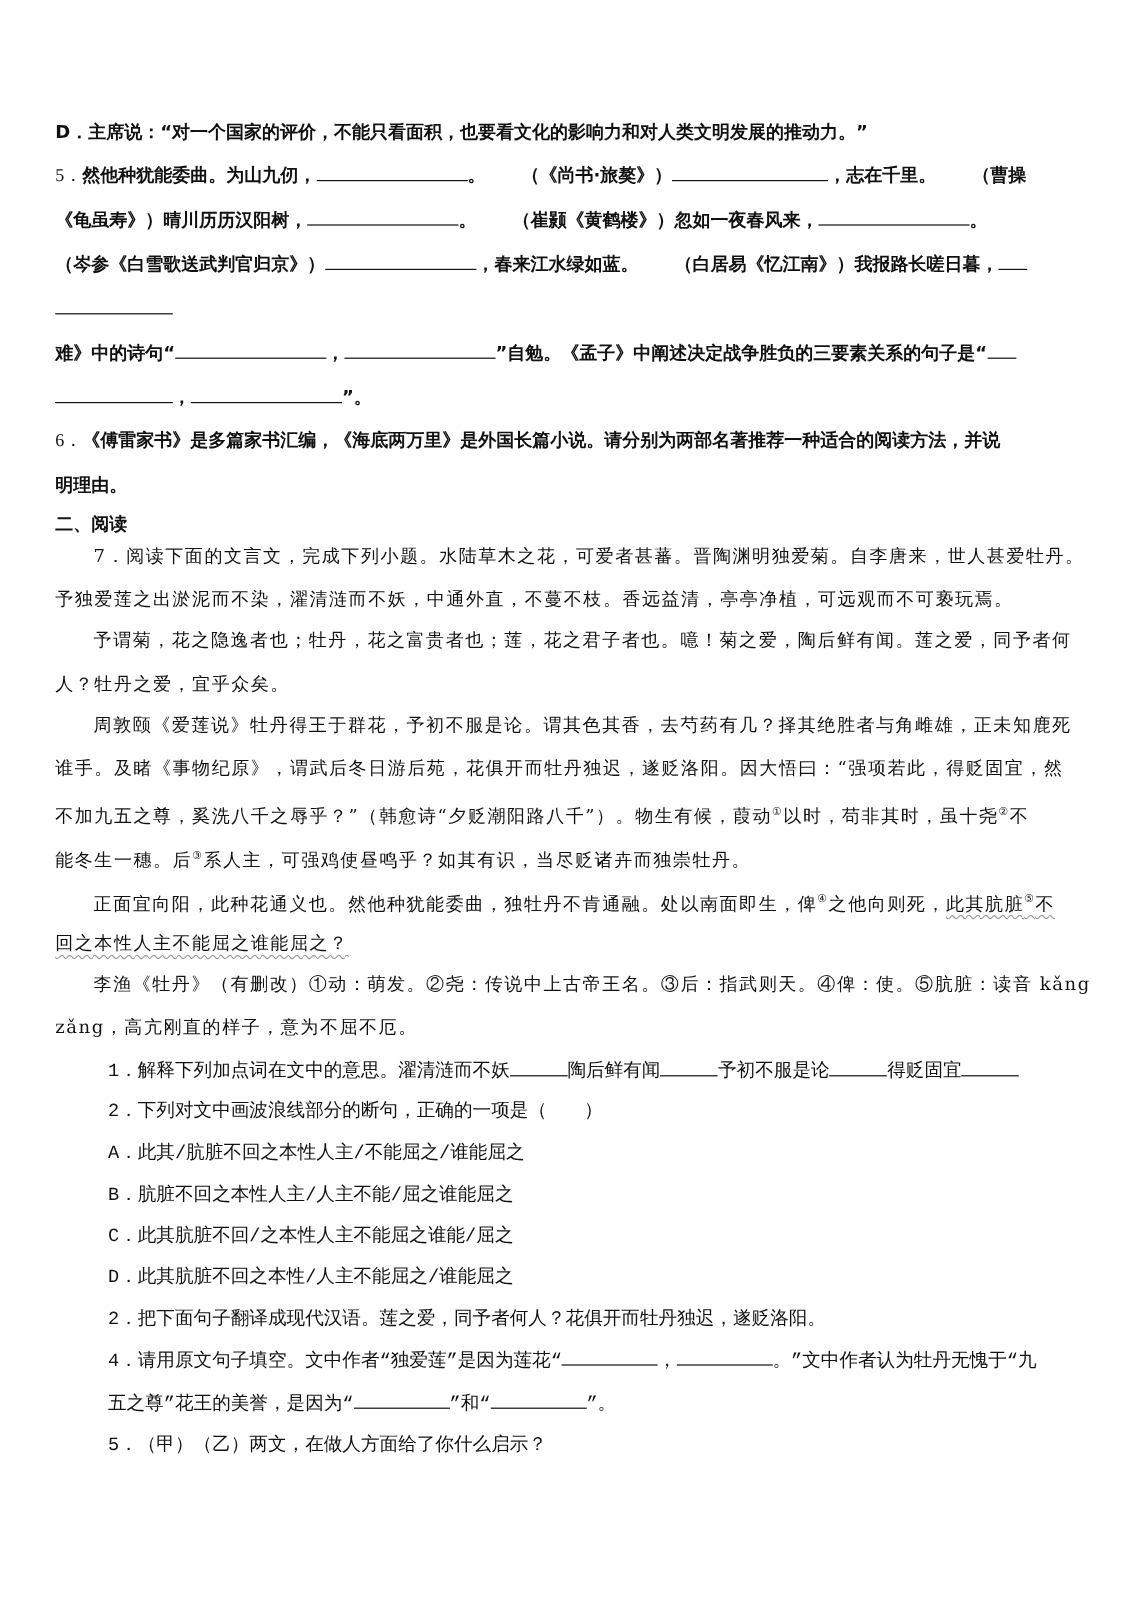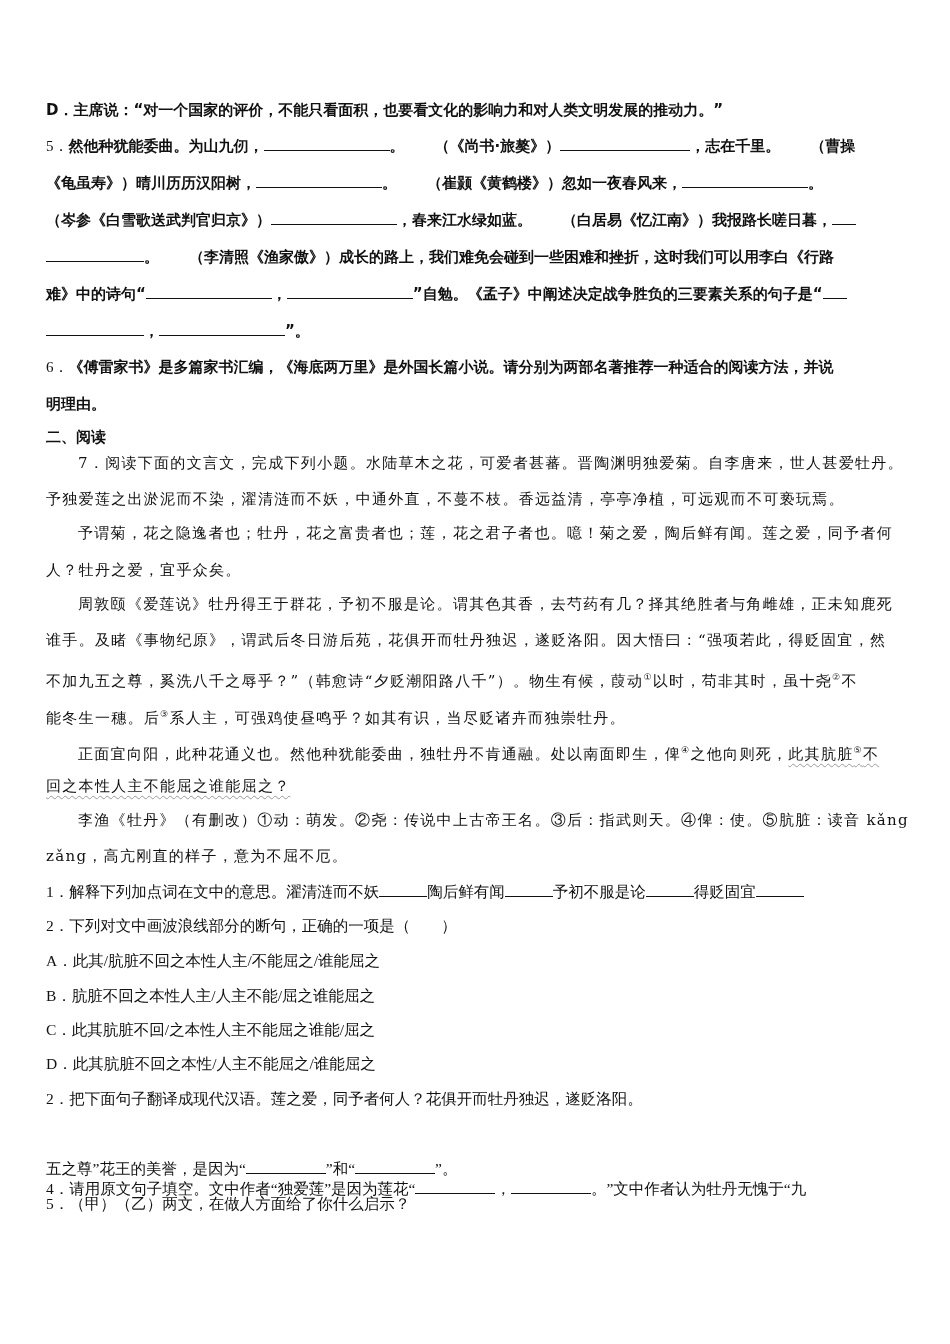--- a/index.html
+++ b/index.html
@@ -6,38 +6,38 @@
   body { width: 950px; height: 1344px; position: relative; overflow: hidden;
          font-family: "DejaVu Serif", "Liberation Serif", serif; color: #111; }
   .line { position: absolute; left: 46px; white-space: nowrap; font-size: 15.5px; line-height: 20px; }
   .bold { font-weight: bold; font-family: "DejaVu Sans", "Liberation Sans", sans-serif; font-size: 15px; }
   .num { font-weight: normal; font-family: "Liberation Serif", serif; }
   .indent { left: 78px; }
   .blank { display: inline-block; border-bottom: 1px solid #111; height: 14px; vertical-align: baseline; }
   .wavy { text-decoration: underline wavy #9a9a9a; text-underline-offset: 4px; text-decoration-thickness: 1px; }
   sup { font-size: 9px; vertical-align: 6px; }
   .passage { font-family: "DejaVu Serif", "Liberation Serif", serif; font-size: 15px; letter-spacing: 1.3px; }
-  .q { font-family: Liberation Serif, serif; font-size: 15.5px; }
+  .q { font-family: Liberation Mono, monospace; font-size: 15.5px; margin-left: 44px; }
 </style>
 </head>
 <body>
 
 <div class="line bold" style="top:100px;">D．主席说：“对一个国家的评价，不能只看面积，也要看文化的影响力和对人类文明发展的推动力。”</div>
 
 <div class="line bold" style="top:136px;">
   <span class="num">5．</span><span>然他种犹能委曲。为山九仞，</span><span class="blank" style="width:126px;"></span><span>。　　（《尚书·旅獒》）</span><span class="blank" style="width:130px;"></span><span>，志在千里。　　（曹操</span>
 </div>
 <div class="line bold" style="top:173px;">
   <span>《龟虽寿》）晴川历历汉阳树，</span><span class="blank" style="width:126px;"></span><span>。　　（崔颢《黄鹤楼》）忽如一夜春风来，</span><span class="blank" style="width:126px;"></span><span>。</span>
 </div>
 <div class="line bold" style="top:210px;">
   <span>（岑参《白雪歌送武判官归京》）</span><span class="blank" style="width:126px;"></span><span>，春来江水绿如蓝。　　（白居易《忆江南》）我报路长嗟日暮，</span><span class="blank" style="width:24px;"></span>
 </div>
 <div class="line bold" style="top:247px;">
-  <span class="blank" style="width:98px;"></span><span>。　　（李清照《渔家傲》）成长的路上，我们难免会碰到一些困难和挫折，这时我们可以用李白《行路</span>
+  <span class="blank" style="width:98px;"></span>
 </div>
 <div class="line bold" style="top:284px;">
   <span>难》中的诗句“</span><span class="blank" style="width:126px;"></span><span>，</span><span class="blank" style="width:126px;"></span><span>”自勉。《孟子》中阐述决定战争胜负的三要素关系的句子是“</span><span class="blank" style="width:24px;"></span>
 </div>
 <div class="line bold" style="top:321px;">
   <span class="blank" style="width:98px;"></span><span>，</span><span class="blank" style="width:126px;"></span><span>”。</span>
 </div>
 
 <div class="line bold" style="top:357px;">
   <span class="num">6．</span><span>《傅雷家书》是多篇家书汇编，《海底两万里》是外国长篇小说。请分别为两部名著推荐一种适合的阅读方法，并说</span>
@@ -54,38 +54,38 @@
 
 <div class="line passage indent" style="top:594px;">周敦颐《爱莲说》牡丹得王于群花，予初不服是论。谓其色其香，去芍药有几？择其绝胜者与角雌雄，正未知鹿死</div>
 <div class="line passage" style="top:630px;">谁手。及睹《事物纪原》，谓武后冬日游后苑，花俱开而牡丹独迟，遂贬洛阳。因大悟曰：“强项若此，得贬固宜，然</div>
 <div class="line passage" style="top:667px;">
   <span>不加九五之尊，奚洗八千之辱乎？”（韩愈诗“夕贬潮阳路八千”）。物生有候，葭动</span><sup>①</sup><span>以时，苟非其时，虽十尧</span><sup>②</sup><span>不</span>
 </div>
 <div class="line passage" style="top:704px;">
   <span>能冬生一穗。后</span><sup>③</sup><span>系人主，可强鸡使昼鸣乎？如其有识，当尽贬诸卉而独崇牡丹。</span>
 </div>
 
-<div class="line passage indent" style="top:740px;">
+<div class="line passage indent" style="top:740px;font-family:Liberation Mono, monospace;">
   <span>正面宜向阳，此种花通义也。然他种犹能委曲，独牡丹不肯通融。处以南面即生，俾</span><sup>④</sup><span>之他向则死，</span><span class="wavy"><span>此其肮脏</span><sup>⑤</sup><span>不</span></span>
 </div>
 <div class="line passage" style="top:776px;">
   <span class="wavy">回之本性人主不能屈之谁能屈之？</span>
 </div>
 
 <div class="line passage indent" style="top:810px;">李渔《牡丹》（有删改）①动：萌发。②尧：传说中上古帝王名。③后：指武则天。④俾：使。⑤肮脏：读音 kǎng</div>
 <div class="line passage" style="top:846px;">zǎng，高亢刚直的样子，意为不屈不厄。</div>
 
 <div class="line q" style="top:882px;">
   <span>1．解释下列加点词在文中的意思。濯清涟而不妖</span><span class="blank" style="width:48px;"></span><span>陶后鲜有闻</span><span class="blank" style="width:48px;"></span><span>予初不服是论</span><span class="blank" style="width:48px;"></span><span>得贬固宜</span><span class="blank" style="width:48px;"></span>
 </div>
 <div class="line q" style="top:916px;">2．下列对文中画波浪线部分的断句，正确的一项是（　　）</div>
 <div class="line q" style="top:951px;">A．此其/肮脏不回之本性人主/不能屈之/谁能屈之</div>
 <div class="line q" style="top:986px;">B．肮脏不回之本性人主/人主不能/屈之谁能屈之</div>
 <div class="line q" style="top:1020px;">C．此其肮脏不回/之本性人主不能屈之谁能/屈之</div>
 <div class="line q" style="top:1054px;">D．此其肮脏不回之本性/人主不能屈之/谁能屈之</div>
 <div class="line q" style="top:1089px;">2．把下面句子翻译成现代汉语。莲之爱，同予者何人？花俱开而牡丹独迟，遂贬洛阳。</div>
-<div class="line q" style="top:1179px;text-align:right;">
+<div class="line q" style="top:1123px;text-align:right;">
   <span>4．请用原文句子填空。文中作者“独爱莲”是因为莲花“</span><span class="blank" style="width:80px;"></span><span>，</span><span class="blank" style="width:80px;"></span><span>。”文中作者认为牡丹无愧于“九</span>
 </div>
 <div class="line q" style="top:1159px;">
   <span>五之尊”花王的美誉，是因为“</span><span class="blank" style="width:80px;"></span><span>”和“</span><span class="blank" style="width:80px;"></span><span>”。</span>
 </div>
 <div class="line q" style="top:1194px;">5．（甲）（乙）两文，在做人方面给了你什么启示？</div>
 
 </body></html>

